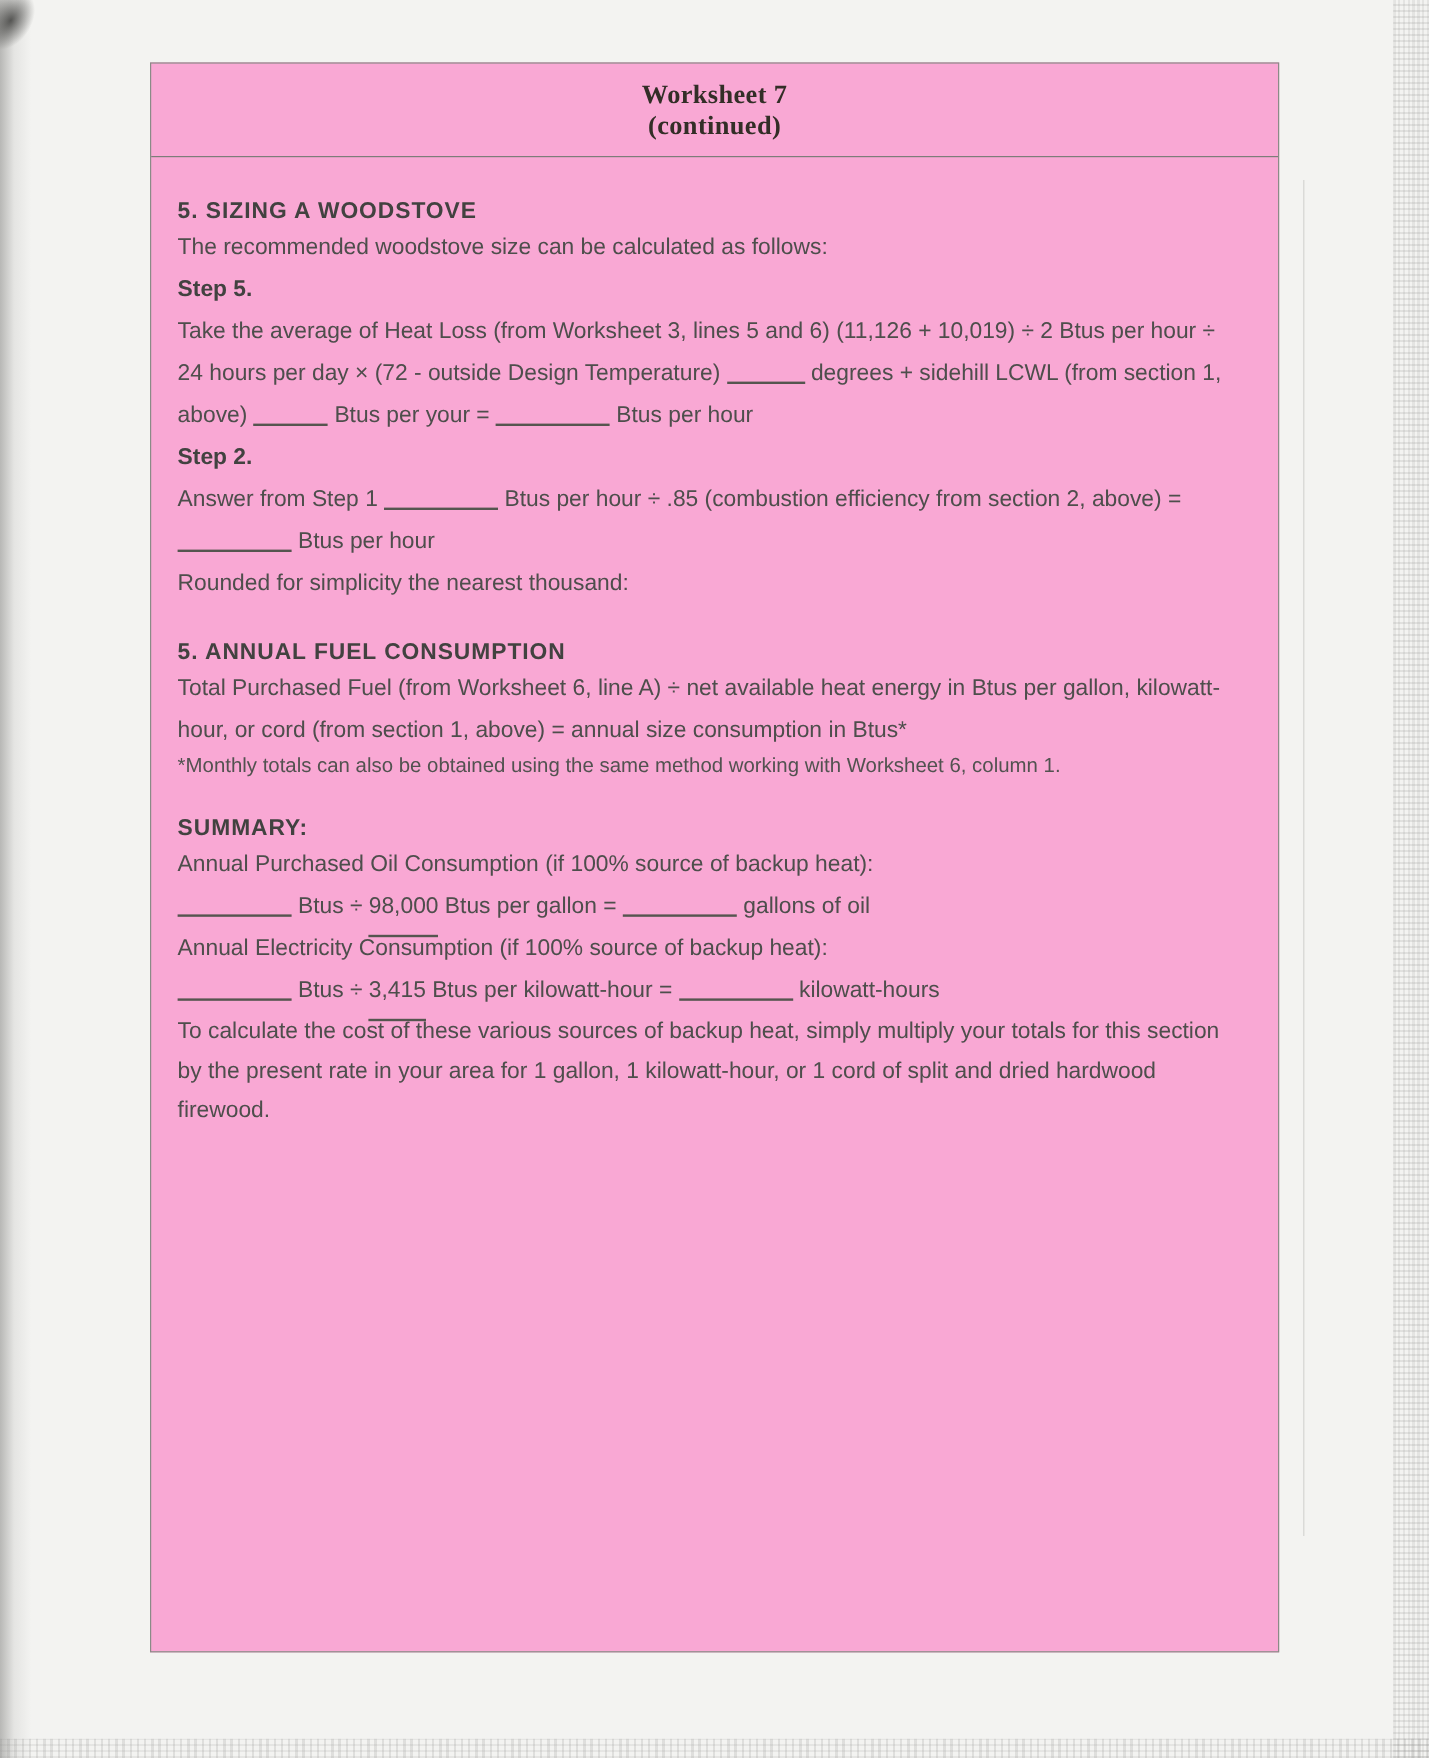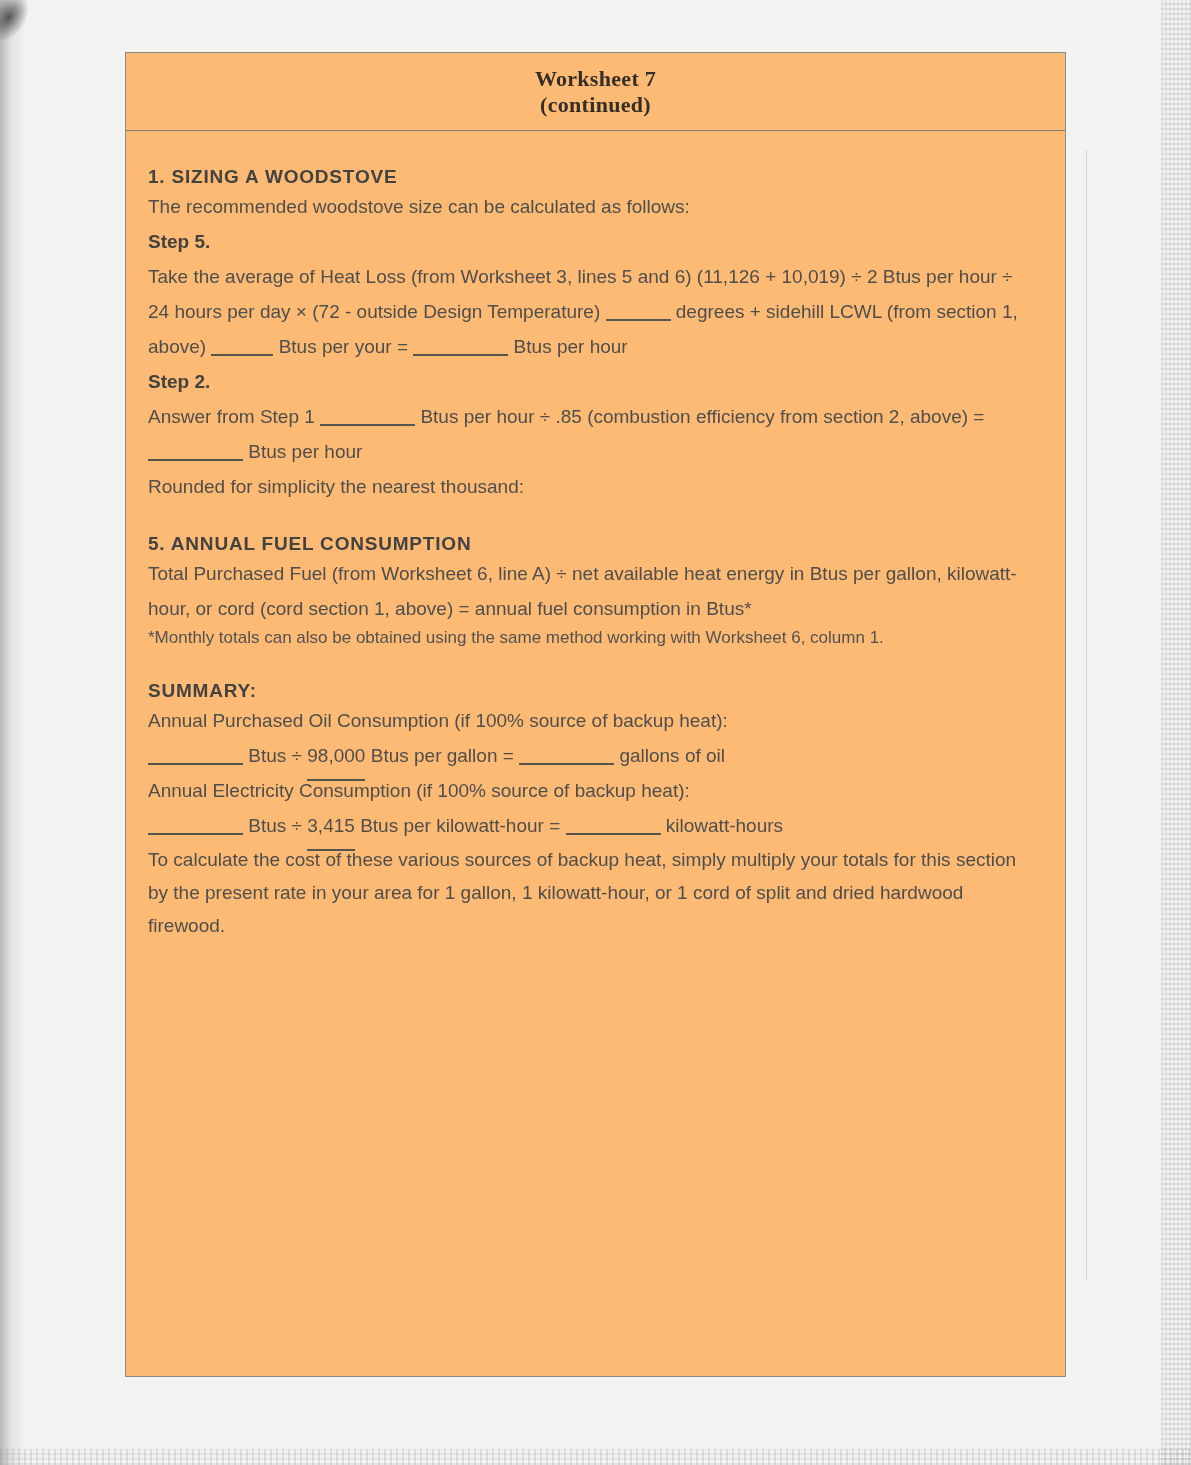--- a/index.html
+++ b/index.html
@@ -31,21 +31,21 @@
       repeating-linear-gradient(90deg, rgba(150,150,148,0.22) 0 2px, rgba(0,0,0,0) 2px 6px),
       repeating-linear-gradient(0deg, rgba(150,150,148,0.15) 0 2px, rgba(0,0,0,0) 2px 5px);
   }
   .scan-line{
     position:absolute;left:1086px;top:150px;width:1px;height:1130px;
     background:#d4d4d2;
   }
   
   .ws-box{
     position:absolute;left:125px;top:52px;width:941px;height:1325px;
-    background:#fdba74;border:1px solid #8b8b87;box-sizing:border-box;
+    background:#f9a8d4;border:1px solid #8b8b87;box-sizing:border-box;
   }
   .ws-header{
     border-bottom:1px solid #7d7d79;
     text-align:center;padding:13px 0 12px 0;
     font-family:"Liberation Serif", serif;font-weight:bold;
     font-size:22px;line-height:26px;color:#332e27;
     letter-spacing:0.3px;
   }
   .ws-content{
     padding:0 28px 0 22px;
@@ -97,21 +97,21 @@
 
 <div class="ws-box">
 
   <div class="ws-header">
     <div>Worksheet 7</div>
     <div>(continued)</div>
   </div>
 
   <div class="ws-content">
 
-    <h2 class="sec-heading h4head">1. SIZING A WOODSTOVE</h2>
+    <h2 class="sec-heading h4head">5. SIZING A WOODSTOVE</h2>
 
     <p class="intro">The recommended woodstove size can be calculated as follows:</p>
 
     <p class="step-label step1-label">Step 5.</p>
 
     <p class="p-step1">
       <span>Take the average of Heat Loss (from Worksheet 3, lines 5 and 6) (11,126 + 10,019) ÷ 2 Btus per hour ÷ 24 hours per day × (72 - outside Design Temperature)</span>
       <span class="blank b65"></span>
       <span>degrees + sidehill LCWL (from section 1, above)</span>
       <span class="blank b62"></span>
@@ -128,21 +128,21 @@
       <span>Btus per hour ÷ .85 (combustion efficiency from section 2, above) =</span>
       <span class="blank b95"></span>
       <span>Btus per hour</span>
     </p>
 
     <p class="rounded">Rounded for simplicity the nearest thousand:</p>
 
 
     <h2 class="sec-heading h5head">5. ANNUAL FUEL CONSUMPTION</h2>
 
-    <p class="p-total">Total Purchased Fuel (from Worksheet 6, line A) ÷ net available heat energy in Btus per gallon, kilowatt-hour, or cord (cord section 1, above) = annual fuel consumption in Btus*</p>
+    <p class="p-total">Total Purchased Fuel (from Worksheet 6, line A) ÷ net available heat energy in Btus per gallon, kilowatt-hour, or cord (from section 1, above) = annual size consumption in Btus*</p>
 
     <p class="footnote">*Monthly totals can also be obtained using the same method working with Worksheet 6, column 1.</p>
 
     <h2 class="sec-heading summary-head">SUMMARY:</h2>
 
     <p class="sum-label">Annual Purchased Oil Consumption (if 100% source of backup heat):</p>
 
     <p class="formula">
       <span class="blank b95"></span>
       <span>Btus ÷</span>

